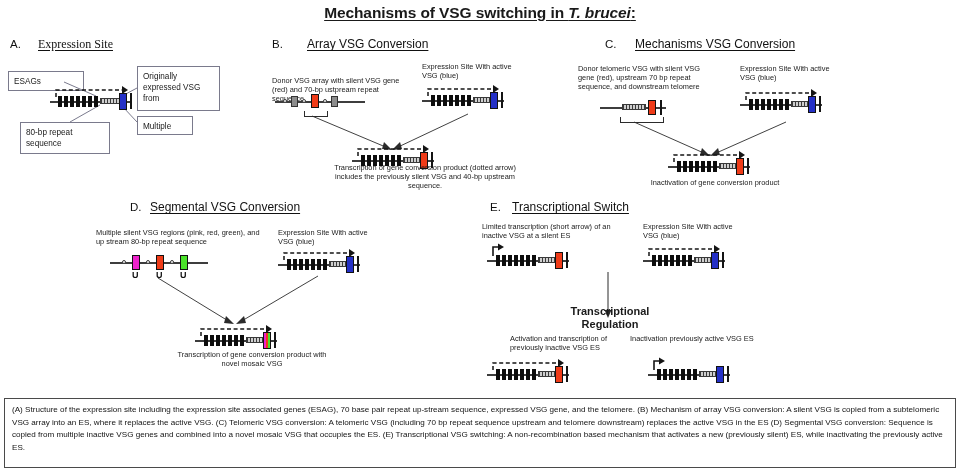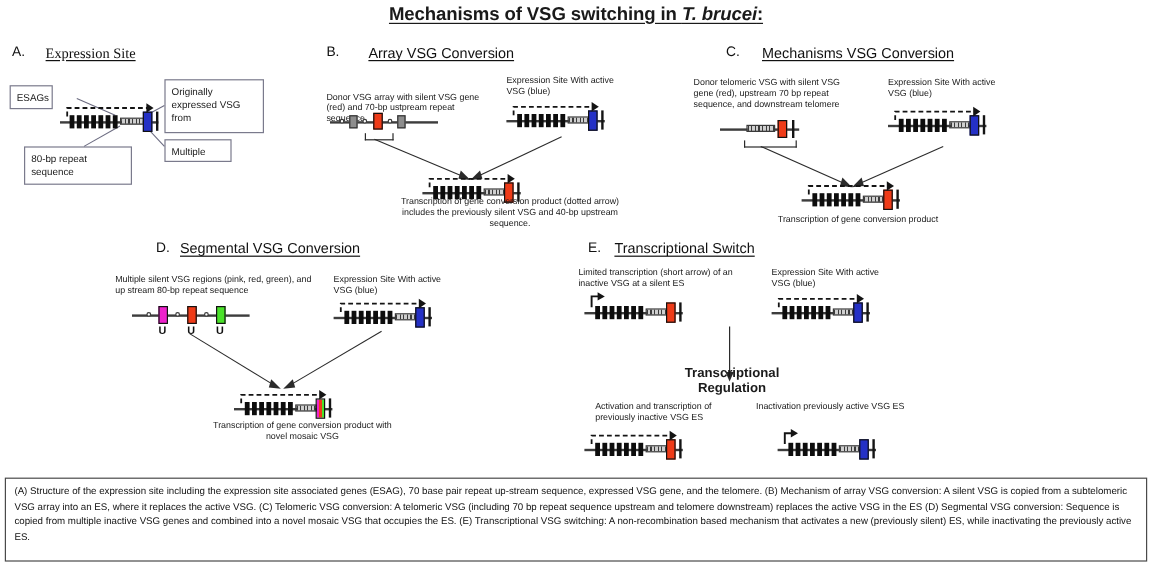--- a/index.html
+++ b/index.html
@@ -135,21 +135,21 @@
 </head>
 <body>
 
 <div class="abs" id="title">
   <span class="u"><span>Mechanisms of VSG switching in </span><span class="ital">T. brucei</span><span>:</span></span>
 </div>
 
 <div class="abs panel-letter" style="left:10px;top:38px;">A.</div>
 <div class="abs panel-title" style="left:38px;top:37px;font-family:Liberation Serif, serif;">Expression Site</div>
 
-<div class="abs callout" style="left:8px;top:71px;width:36px;height:20px;">ESAGs</div>
+<div class="abs callout" style="left:8px;top:71px;width:76px;height:20px;">ESAGs</div>
 <div class="abs callout" style="left:137px;top:66px;width:83px;height:45px;">Originally expressed VSG from</div>
 <div class="abs callout" style="left:137px;top:116px;width:56px;height:19px;">Multiple</div>
 <div class="abs callout" style="left:20px;top:122px;width:90px;height:32px;">80-bp repeat  sequence</div>
 
 <svg class="abs" style="left:0;top:0;width:240px;height:170px;">
   <line x1="64" y1="82" x2="96" y2="96" stroke="#6b6b80" stroke-width="0.9"></line>
   <line x1="137" y1="88" x2="122" y2="96" stroke="#6b6b80" stroke-width="0.9"></line>
   <line x1="137" y1="122" x2="123" y2="107" stroke="#6b6b80" stroke-width="0.9"></line>
   <line x1="70" y1="122" x2="100" y2="105" stroke="#6b6b80" stroke-width="0.9"></line>
 </svg>
@@ -284,21 +284,21 @@
   <div class="esag" style="left:45px;top:9px;"></div>
   <div class="greybar hatch" style="left:51px;top:11px;width:18px;"></div>
   <div class="vsg red" style="left:68px;top:6px;"></div>
   <div class="telo" style="left:79px;top:6px;height:16px;"></div>
   <svg style="left:0;top:0;width:90px;height:24px;">
     <path d="M6,10 L6,3 L73,3" stroke="#141414" stroke-width="1.5" fill="none" stroke-dasharray="4,2.6"></path>
     <path d="M71,-1 L77,3 L71,7 Z" fill="#141414"></path>
   </svg>
 </div>
 
-<div class="abs cap cap-c" style="left:640px;top:178px;width:150px;">Transcription of gene conversion product</div>
+<div class="abs cap cap-c" style="left:640px;top:178px;width:150px;">Inactivation of gene conversion product</div>
 
 <div class="abs panel-letter" style="left:130px;top:201px;">D.</div>
 <div class="abs panel-title" style="left:150px;top:200px;">Segmental VSG Conversion</div>
 
 <div class="abs cap" style="left:96px;top:228px;width:165px;">Multiple silent VSG regions (pink, red, green), and up stream 80-bp repeat sequence</div>
 <div class="abs cap" style="left:278px;top:228px;width:96px;">Expression Site With active VSG (blue)</div>
 
 <div class="construct" style="left:110px;top:252px;width:106px;height:30px;">
   <div class="chrline" style="left:0;top:10px;width:98px;"></div>
   <div class="circ" style="left:12px;top:8px;"></div>
@@ -402,21 +402,21 @@
 <svg class="abs" style="left:600px;top:272px;width:20px;height:52px;">
   <line x1="8" y1="0" x2="8" y2="42" stroke="#2b2b2b" stroke-width="1"></line>
   <path d="M4.5,38 L8,46 L11.5,38 Z" fill="#2b2b2b"></path>
 </svg>
 
 <div class="abs bold-center" style="left:545px;top:305px;width:130px;">
   <div>Transcriptional</div>
   <div>Regulation</div>
 </div>
 
-<div class="abs cap" style="left:496px;top:334px;width:130px;">Activation and transcription of previously inactive VSG ES</div>
+<div class="abs cap" style="left:510px;top:334px;width:130px;">Activation and transcription of previously inactive VSG ES</div>
 <div class="abs cap" style="left:630px;top:334px;width:175px;">Inactivation previously active VSG ES</div>
 
 <div class="construct" style="left:487px;top:360px;width:90px;height:26px;">
   <div class="chrline" style="left:0;top:14px;width:82px;"></div>
   <div class="esag" style="left:9px;top:9px;"></div>
   <div class="esag" style="left:15px;top:9px;"></div>
   <div class="esag" style="left:21px;top:9px;"></div>
   <div class="esag" style="left:27px;top:9px;"></div>
   <div class="esag" style="left:33px;top:9px;"></div>
   <div class="esag" style="left:39px;top:9px;"></div>

